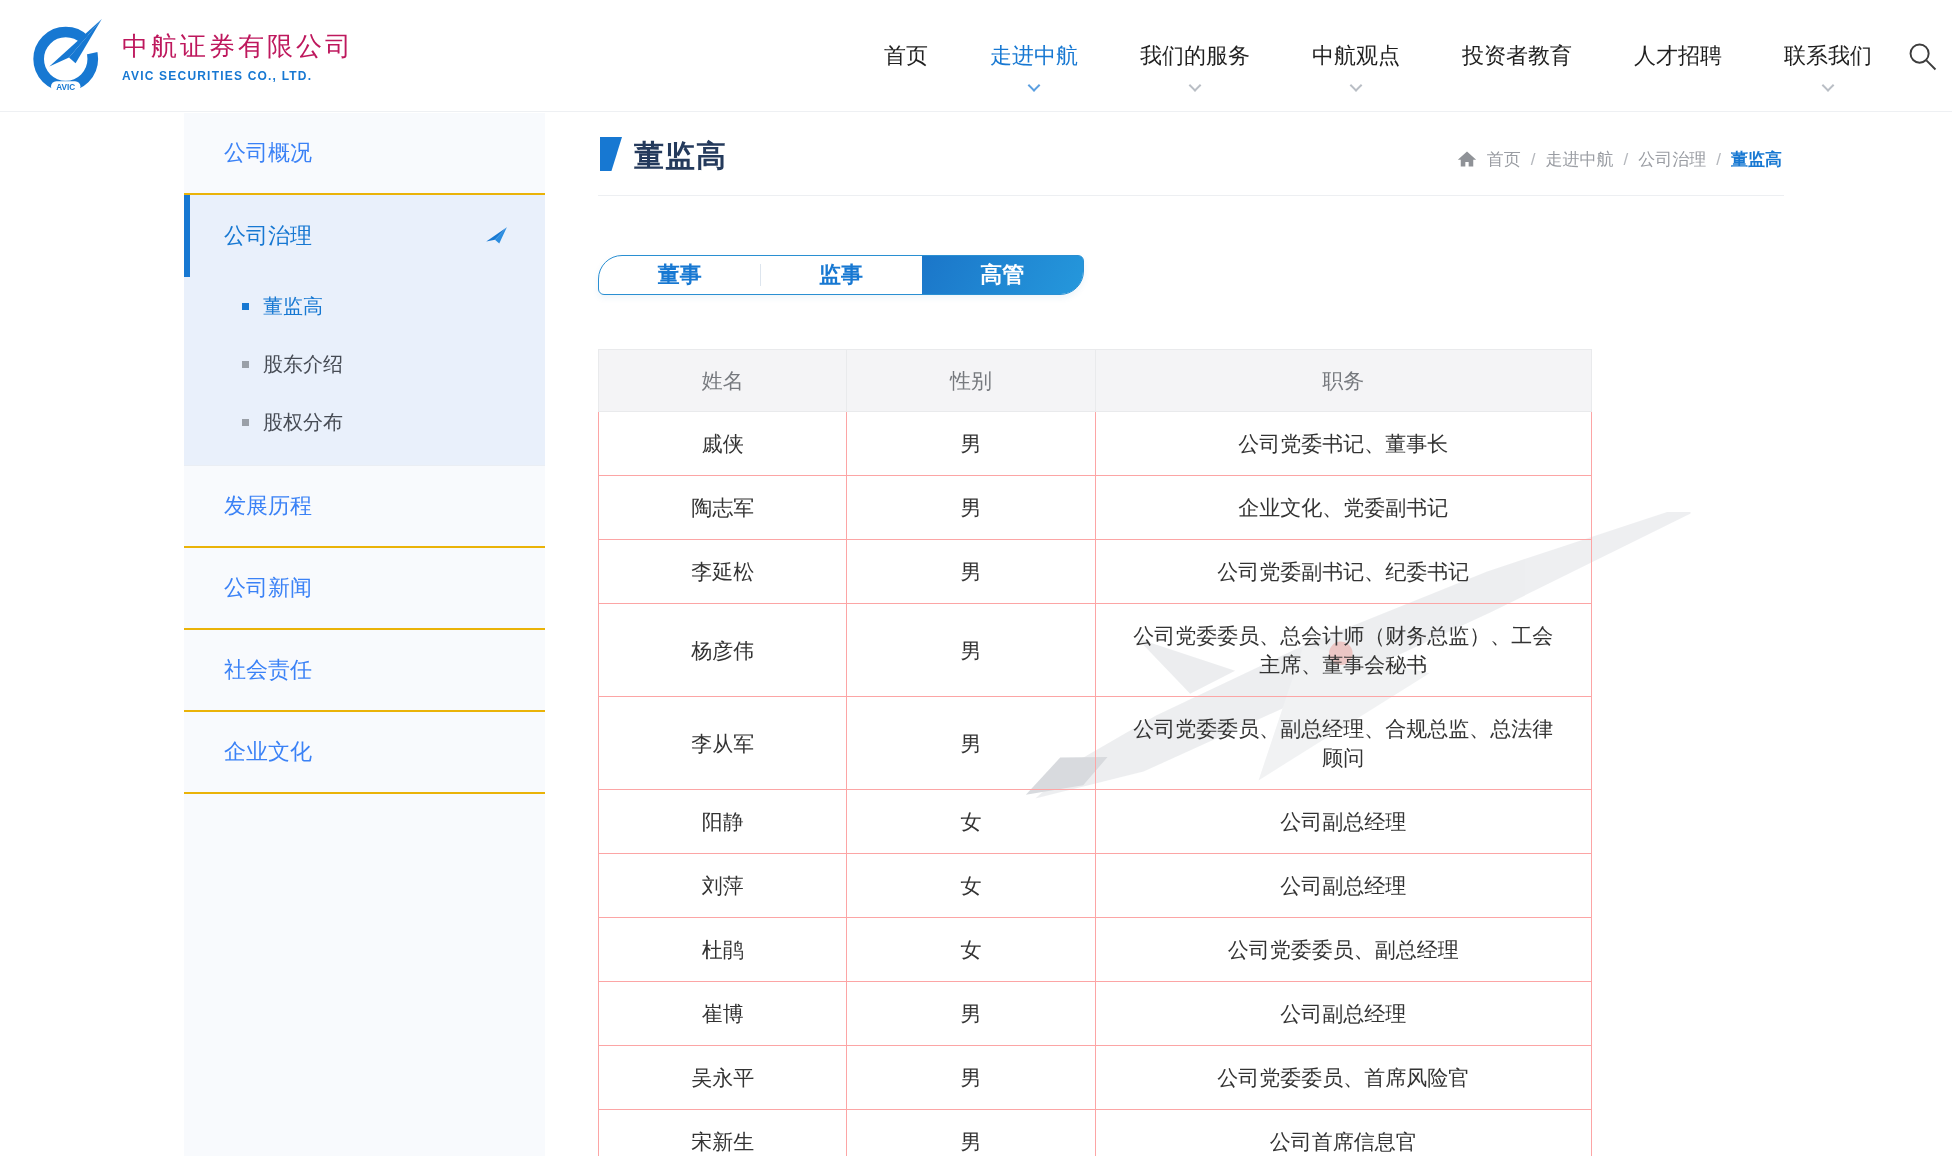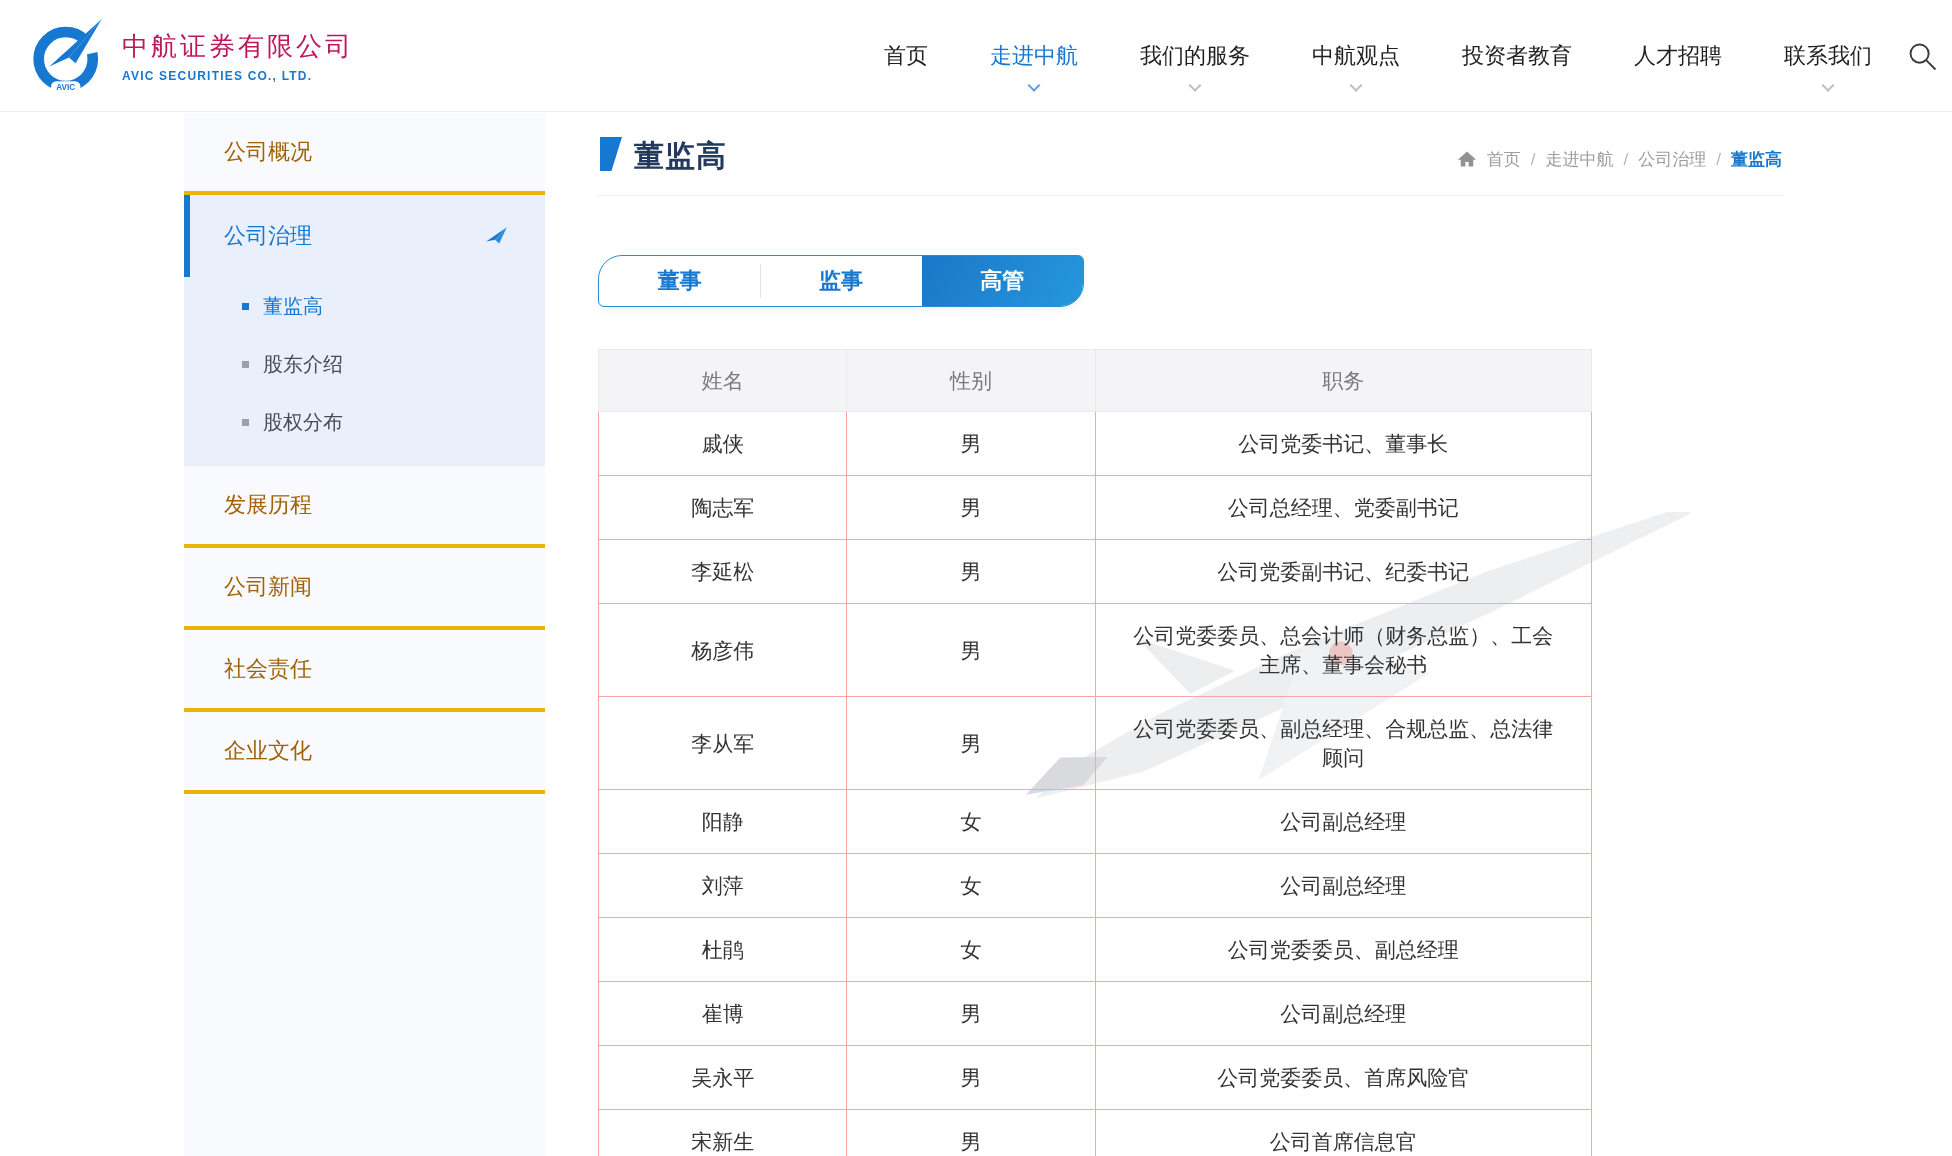--- a/index.html
+++ b/index.html
@@ -20,21 +20,21 @@
   .nav-item.active .nav-label { color:#1778d2; }
   .chev { position:absolute; left:50%; top:40px; width:9px; height:9px;
           border-right:2px solid #b9bec5; border-bottom:2px solid #b9bec5;
           transform:translateX(-50%) rotate(45deg); }
   .chev.blue { border-color:#5b9fe0; }
   .search-btn { position:absolute; left:1906px; top:40px; width:46px; height:36px; cursor:pointer; }
 
   
   .sidebar { position:absolute; left:184px; top:113px; width:361px; height:1043px; background:#f8fafd; z-index:2; }
   .side-item { position:relative; height:82px; display:flex; align-items:center; padding-left:40px;
-               font-size:22px; color:#a16207; cursor:pointer; border-bottom:4px solid #eab308; }
+               font-size:22px; color:#3b82f6; cursor:pointer; border-bottom:2px solid #eab308; }
   .side-group { background:#e9f0fb; border-bottom:1px solid #eaeef4; }
   .side-group .side-item { border-bottom:none; }
   .side-item.active { color:#1778d2; }
   .active-bar { position:absolute; left:0; top:0; width:6px; height:82px; background:#1778d2; }
   .plane-ic { position:absolute; right:36px; top:28px; width:26px; height:26px; }
   .side-sub { position:relative; height:58px; display:flex; align-items:center; padding-left:58px;
               font-size:20px; color:#474c55; cursor:pointer; }
   .side-sub .bullet { width:7px; height:7px; background:#9aa0a8; margin-right:14px; flex:0 0 auto; }
   .side-sub.active { color:#1778d2; }
   .side-sub.active .bullet { background:#1778d2; }
@@ -48,21 +48,21 @@
                   clip-path:polygon(0 0, 100% 0, 52% 100%, 0 100%); }
   .page-title { position:absolute; left:36px; top:24px; font-size:30px; font-weight:bold; color:#243a5c; letter-spacing:1px; }
   .breadcrumb { position:absolute; right:2px; top:36px; display:flex; align-items:center; gap:10px;
                 font-size:17px; color:#9a9da3; }
   .breadcrumb .crumb { cursor:pointer; }
   .breadcrumb .crumb.current { color:#1778d2; font-weight:bold; }
   .breadcrumb .sep { color:#b5b8bd; }
   .home-ic { width:20px; height:20px; margin-top:-2px; }
 
   
-  .tabs { position:absolute; left:0; top:143px; display:flex; width:486px; height:52px;
+  .tabs { position:absolute; left:0; top:143px; display:flex; width:486px; height:40px;
           border:1px solid #2a8fd2; border-radius:24px 6px 24px 6px; background:#fff;
           box-shadow:0 3px 6px rgba(40,110,180,0.08); }
   .tab { flex:1; display:flex; align-items:center; justify-content:center;
          font-size:22px; font-weight:bold; color:#1778d2; cursor:pointer; position:relative; }
   .tab + .tab::before { content:""; position:absolute; left:0; top:8px; bottom:8px; width:1px; background:#dde5ee; }
   .tab.active { background:linear-gradient(120deg,#1b76c9 0%,#2598dc 100%); color:#fff;
                 border-radius:0 4px 22px 0; }
   .tab.active::before { display:none; }
 
   
@@ -232,21 +232,21 @@
     </thead>
     <tbody>
       <tr>
         <td>戚侠</td>
         <td>男</td>
         <td>公司党委书记、董事长</td>
       </tr>
       <tr>
         <td>陶志军</td>
         <td>男</td>
-        <td>公司总经理、党委副书记</td>
+        <td>企业文化、党委副书记</td>
       </tr>
       <tr>
         <td>李延松</td>
         <td>男</td>
         <td>公司党委副书记、纪委书记</td>
       </tr>
       <tr>
         <td>杨彦伟</td>
         <td>男</td>
         <td>公司党委委员、总会计师（财务总监）、工会主席、董事会秘书</td>

